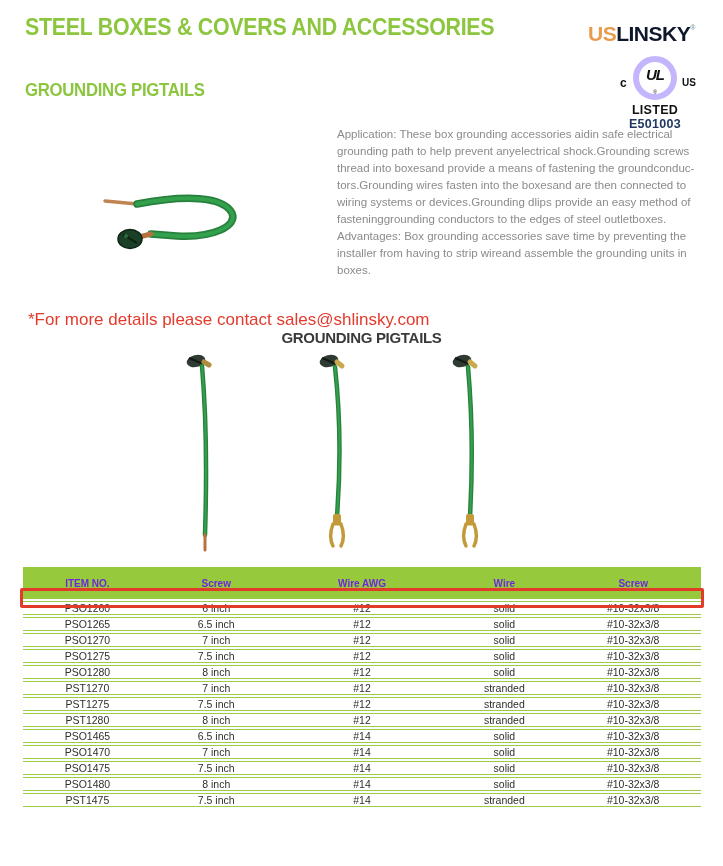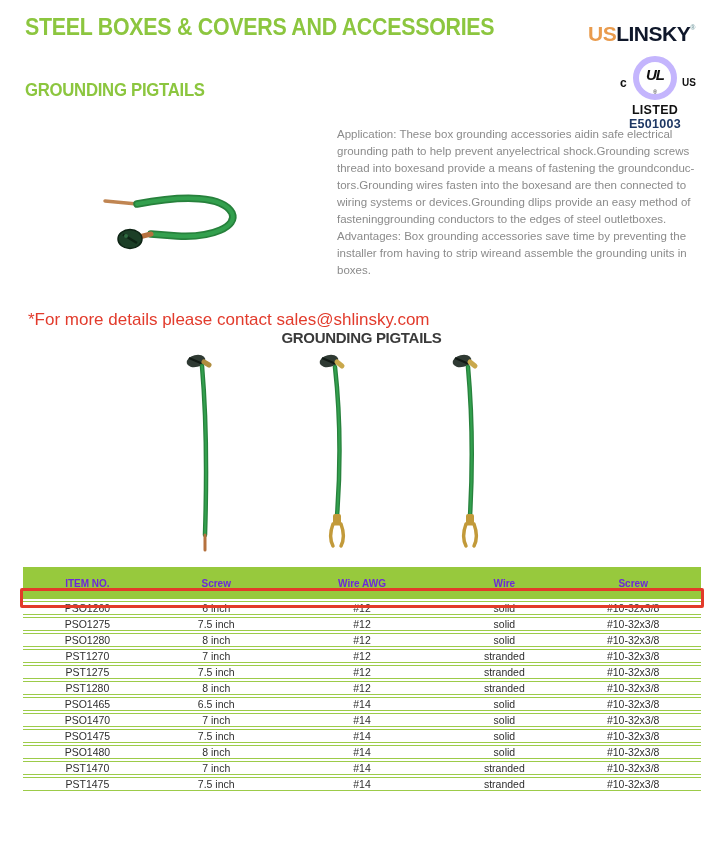--- a/index.html
+++ b/index.html
@@ -175,20 +175,34 @@
     </thead>
     <tbody>
         <tr class="highlight">
           <td>PSO1260</td>
           <td>6 inch</td>
           <td>#12</td>
           <td>solid</td>
           <td>#10-32x3/8</td>
         </tr>
         <tr>
+          <td>PSO1265</td>
+          <td>6.5 inch</td>
+          <td>#12</td>
+          <td>solid</td>
+          <td>#10-32x3/8</td>
+        </tr>
+        <tr>
+          <td>PSO1270</td>
+          <td>7 inch</td>
+          <td>#12</td>
+          <td>solid</td>
+          <td>#10-32x3/8</td>
+        </tr>
+        <tr>
           <td>PSO1275</td>
           <td>7.5 inch</td>
           <td>#12</td>
           <td>solid</td>
           <td>#10-32x3/8</td>
         </tr>
         <tr>
           <td>PSO1280</td>
           <td>8 inch</td>
           <td>#12</td>
@@ -238,27 +252,20 @@
           <td>#10-32x3/8</td>
         </tr>
         <tr>
           <td>PSO1480</td>
           <td>8 inch</td>
           <td>#14</td>
           <td>solid</td>
           <td>#10-32x3/8</td>
         </tr>
         <tr>
-          <td>PST1470</td>
-          <td>7 inch</td>
-          <td>#14</td>
-          <td>stranded</td>
-          <td>#10-32x3/8</td>
-        </tr>
-        <tr>
           <td>PST1475</td>
           <td>7.5 inch</td>
           <td>#14</td>
           <td>stranded</td>
           <td>#10-32x3/8</td>
         </tr>
       </tbody>
   </table>
 
   <div class="highlight-box"></div>

